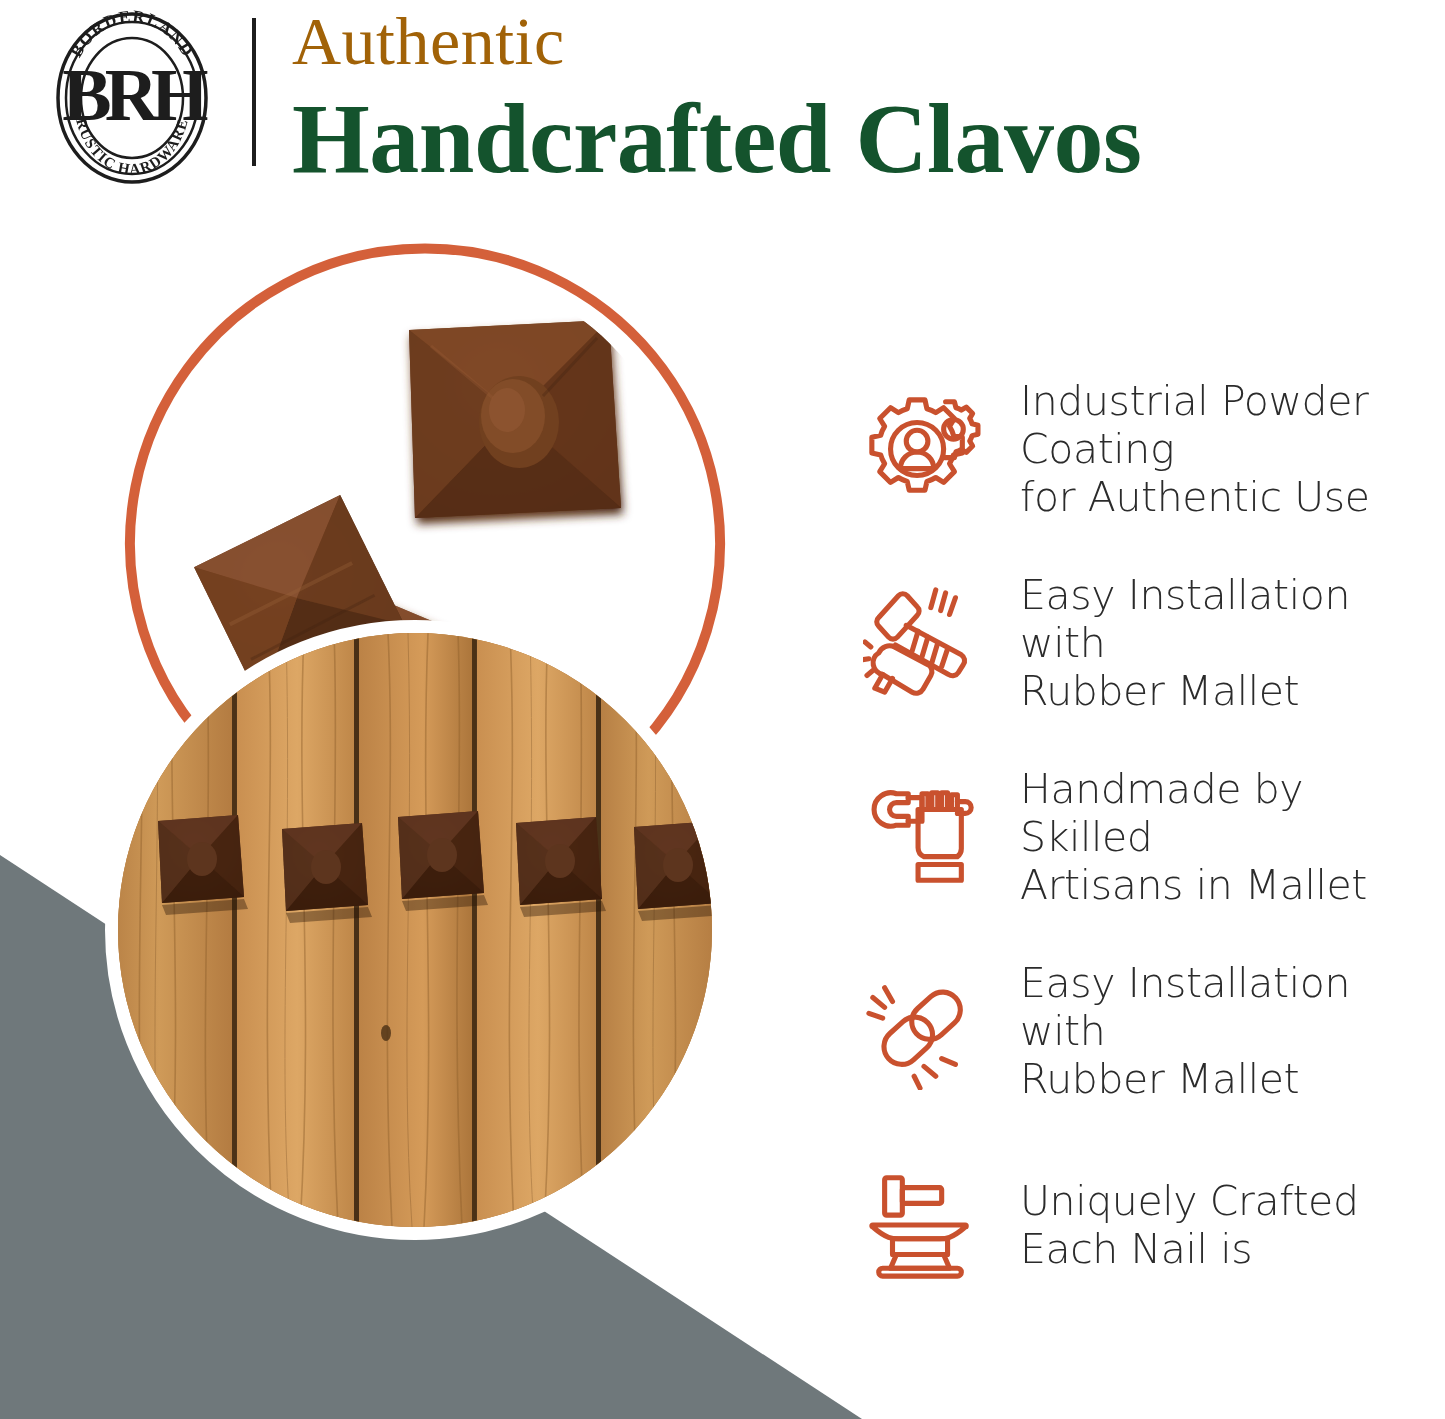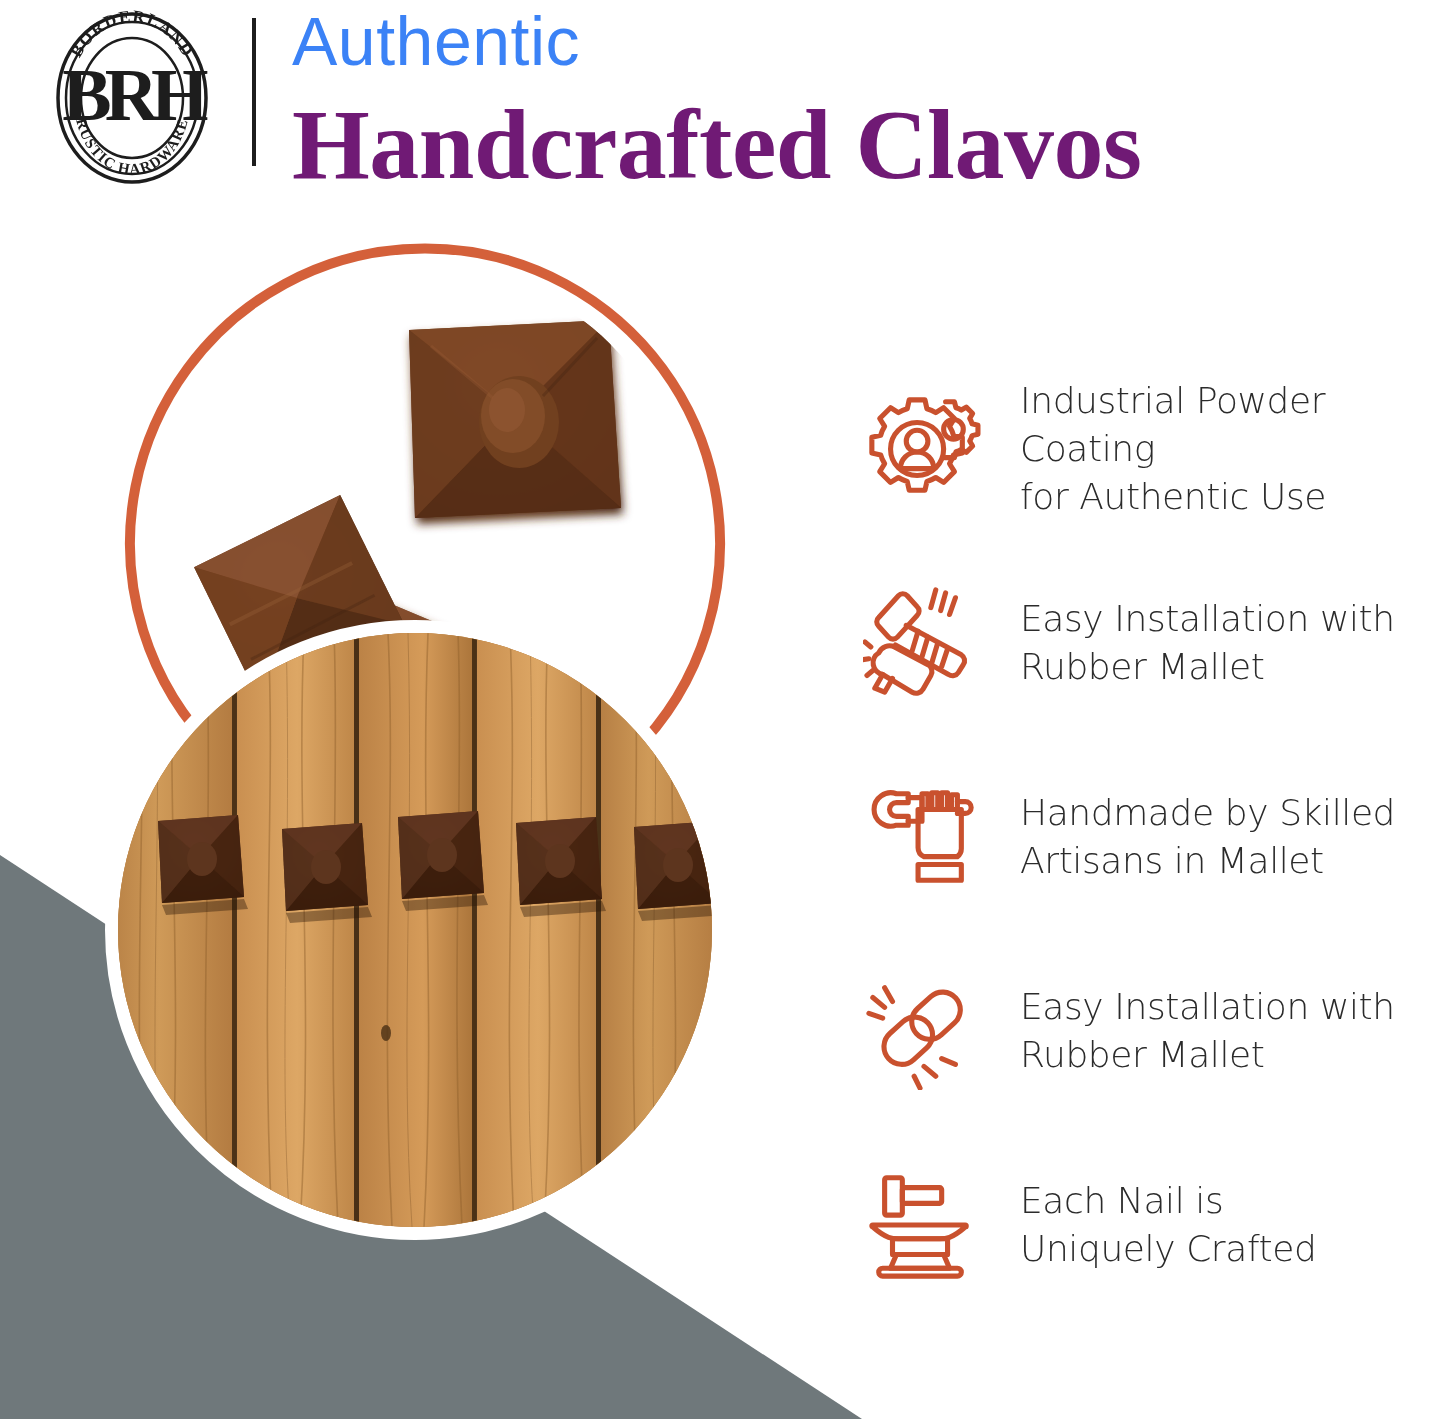--- a/index.html
+++ b/index.html
@@ -42,38 +42,38 @@
     background: #1d1d1d;
   }
 
   #headline-block {
     position: absolute;
     left: 292px; top: 4px;
     width: 1150px;
   }
 
   .hl-top {
-    font-family: Liberation Sans, sans-serif;
+    font-family: Liberation Serif, serif;
     font-size: 68px;
     line-height: 74px;
     letter-spacing: 0.5px;
-    color: #3b82f6;
+    color: #a16207;
     font-weight: 400;
     white-space: nowrap;
   }
 
   .hl-main {
     font-family: "Liberation Serif", serif;
     font-size: 100px;
     line-height: 102px;
     font-weight: 700;
-    color: #701a75;
+    color: #14532d;
     letter-spacing: -0.5px;
     white-space: nowrap;
-    margin-top: 16px;
+    margin-top: 10px;
   }
 
   
   #left-visual {
     position: absolute;
     left: 0; top: 200px;
     width: 820px; height: 1219px;
   }
 
   #gray-wedge {
@@ -140,21 +140,21 @@
     height: 150px;
     flex: 0 0 168px;
     display: flex;
     align-items: center;
     justify-content: center;
   }
 
   .feature-text {
     flex: 1 1 auto;
     font-family: "DejaVu Sans", sans-serif;
-    font-size: 36px;
+    font-size: 41px;
     line-height: 48px;
     font-weight: 300;
     color: #2b2b2b;
     letter-spacing: -0.4px;
     padding-left: 14px;
   }
   .feature-text .ln { display: block; }
 </style>
 </head>
 <body>
@@ -478,19 +478,19 @@
 
           <path d="M10 60 h94 a1 1 0 0 1 0 2 c-14 12 -20 12 -26 12 H36 c-6 0 -12 0 -26-12 a1 1 0 0 1 0-2 Z"></path>
 
           <path d="M30 74 h56 v16 h-56 Z"></path>
           <path d="M34 90 h48 l6 14 H28 Z"></path>
 
           <rect x="16" y="104" width="84" height="8" rx="4"></rect>
         </svg>
       </div>
       <div class="feature-text">
+        <span class="ln">Uniquely Crafted</span>
         <span class="ln">Each Nail is</span>
-        <span class="ln">Uniquely Crafted</span>
       </div>
     </div>
 
   </div>
 </div>
 
 </body></html>

